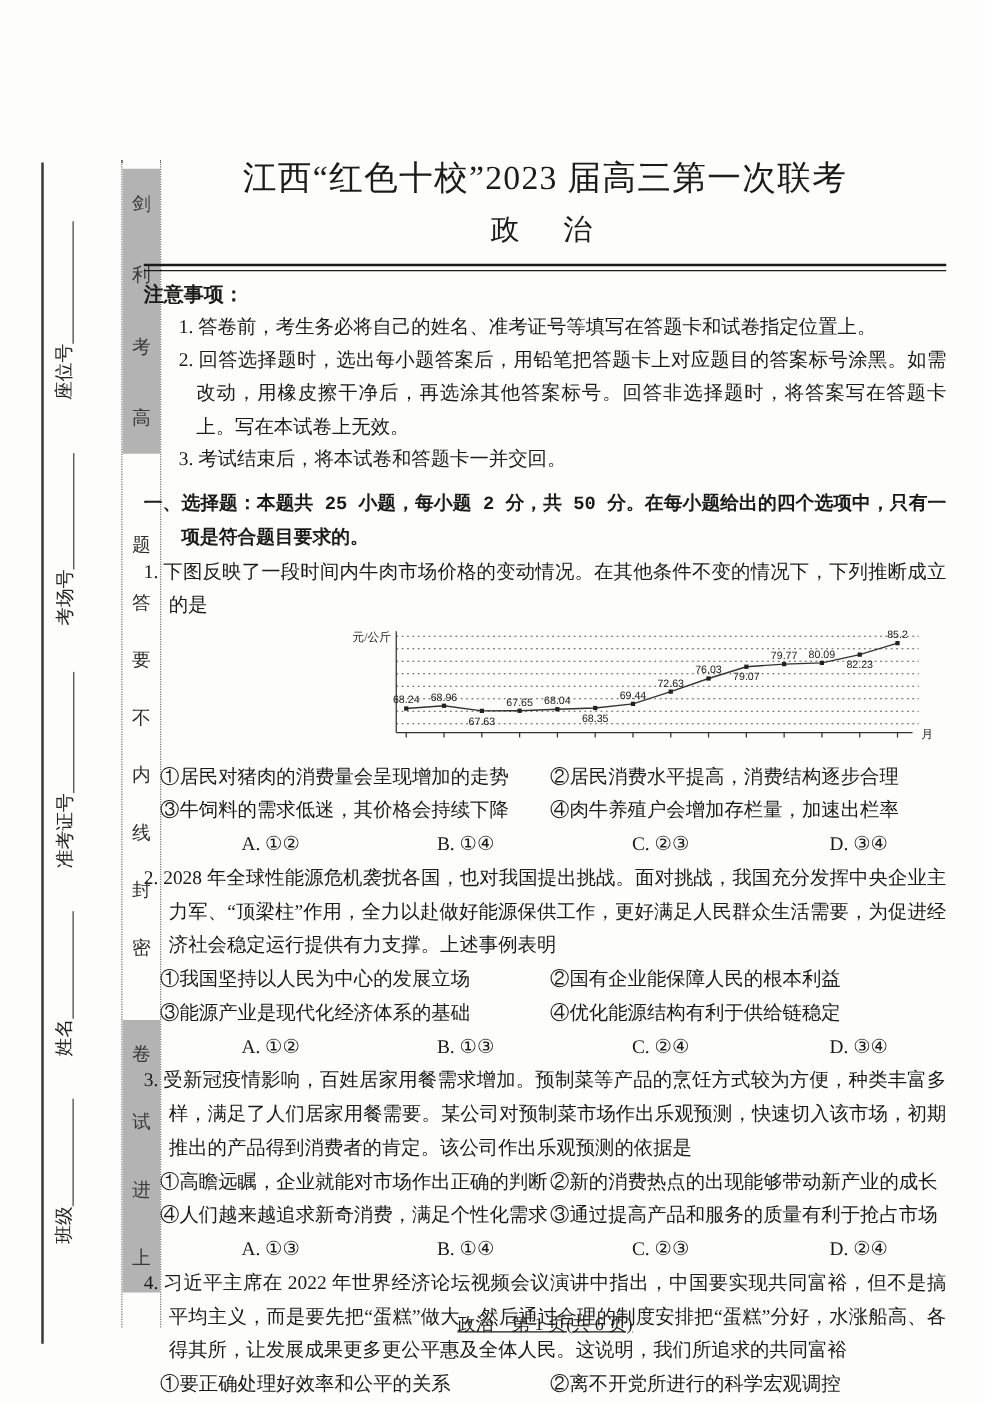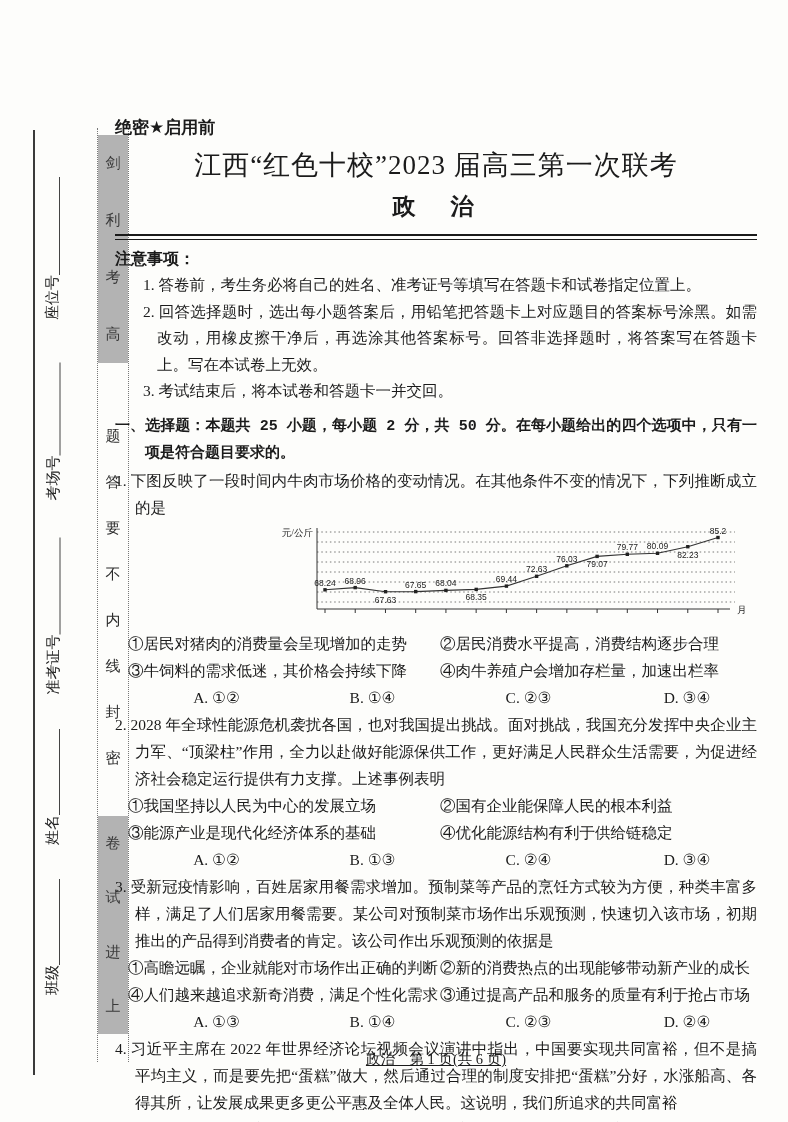--- a/index.html
+++ b/index.html
@@ -20,21 +20,21 @@
   .sealcol{top:285px;height:368px;}
   .seg2{top:688px;height:218px;}
   
   .field{position:absolute;height:20px;line-height:20px;transform:rotate(-90deg);
          transform-origin:center;white-space:nowrap;font-size:15px;color:#222;text-align:left;}
   .fline{display:inline-block;border-bottom:1px solid #444;height:14px;vertical-align:-3px;}
   
   .main{position:absolute;left:115px;top:116px;width:642px;}
   .classification{font-family:"Liberation Sans","DejaVu Sans",sans-serif;font-weight:bold;font-size:17px;}
   .exam-title{text-align:center;font-size:27px;font-weight:normal;margin-top:8px;letter-spacing:1px;}
-  .subject-title{text-align:center;font-size:23px;font-weight:bold;margin-top:8px;letter-spacing:6px;}
+  .subject-title{text-align:center;font-size:23px;font-weight:normal;margin-top:8px;letter-spacing:6px;}
   .title-divider{margin-top:12px;height:3px;border-top:2px solid #1a1a1a;border-bottom:1px solid #1a1a1a;}
   .notice-heading{font-family:"Liberation Sans","DejaVu Sans",sans-serif;font-weight:bold;
                   font-size:16px;margin:9px 0 2px;}
   .notice p{margin:0;font-size:15.5px;line-height:26.5px;text-align:justify;
             padding-left:42px;text-indent:-14px;}
   .section-heading{font-family:Liberation Mono, monospace;font-weight:bold;
                    font-size:15px;line-height:27px;margin:8px 0 0;text-align:justify;
                    padding-left:30px;text-indent:-30px;}
   .question{margin:0;}
   .question .stem{margin:0;font-size:15.5px;line-height:27px;text-align:justify;
@@ -94,21 +94,20 @@
   <span>准考证号</span><span class="fline" style="width:97px;"></span>
 </div>
 <div class="field" style="left:-9px;top:774px;width:122px;">
   <span>姓名</span><span class="fline" style="width:86px;"></span>
 </div>
 <div class="field" style="left:-9px;top:924px;width:122px;">
   <span>班级</span><span class="fline" style="width:86px;"></span>
 </div>
 
 <div class="main">
-  <div class="classification">绝密★启用前</div>
   <div class="exam-title">江西“红色十校”2023 届高三第一次联考</div>
   <div class="subject-title">政　治</div>
   <div class="title-divider"></div>
 
   <div class="notice">
     <div class="notice-heading">注意事项：</div>
     <p>1. 答卷前，考生务必将自己的姓名、准考证号等填写在答题卡和试卷指定位置上。</p>
     <p>2. 回答选择题时，选出每小题答案后，用铅笔把答题卡上对应题目的答案标号涂黑。如需改动，用橡皮擦干净后，再选涂其他答案标号。回答非选择题时，将答案写在答题卡上。写在本试卷上无效。</p>
     <p>3. 考试结束后，将本试卷和答题卡一并交回。</p>
   </div>

